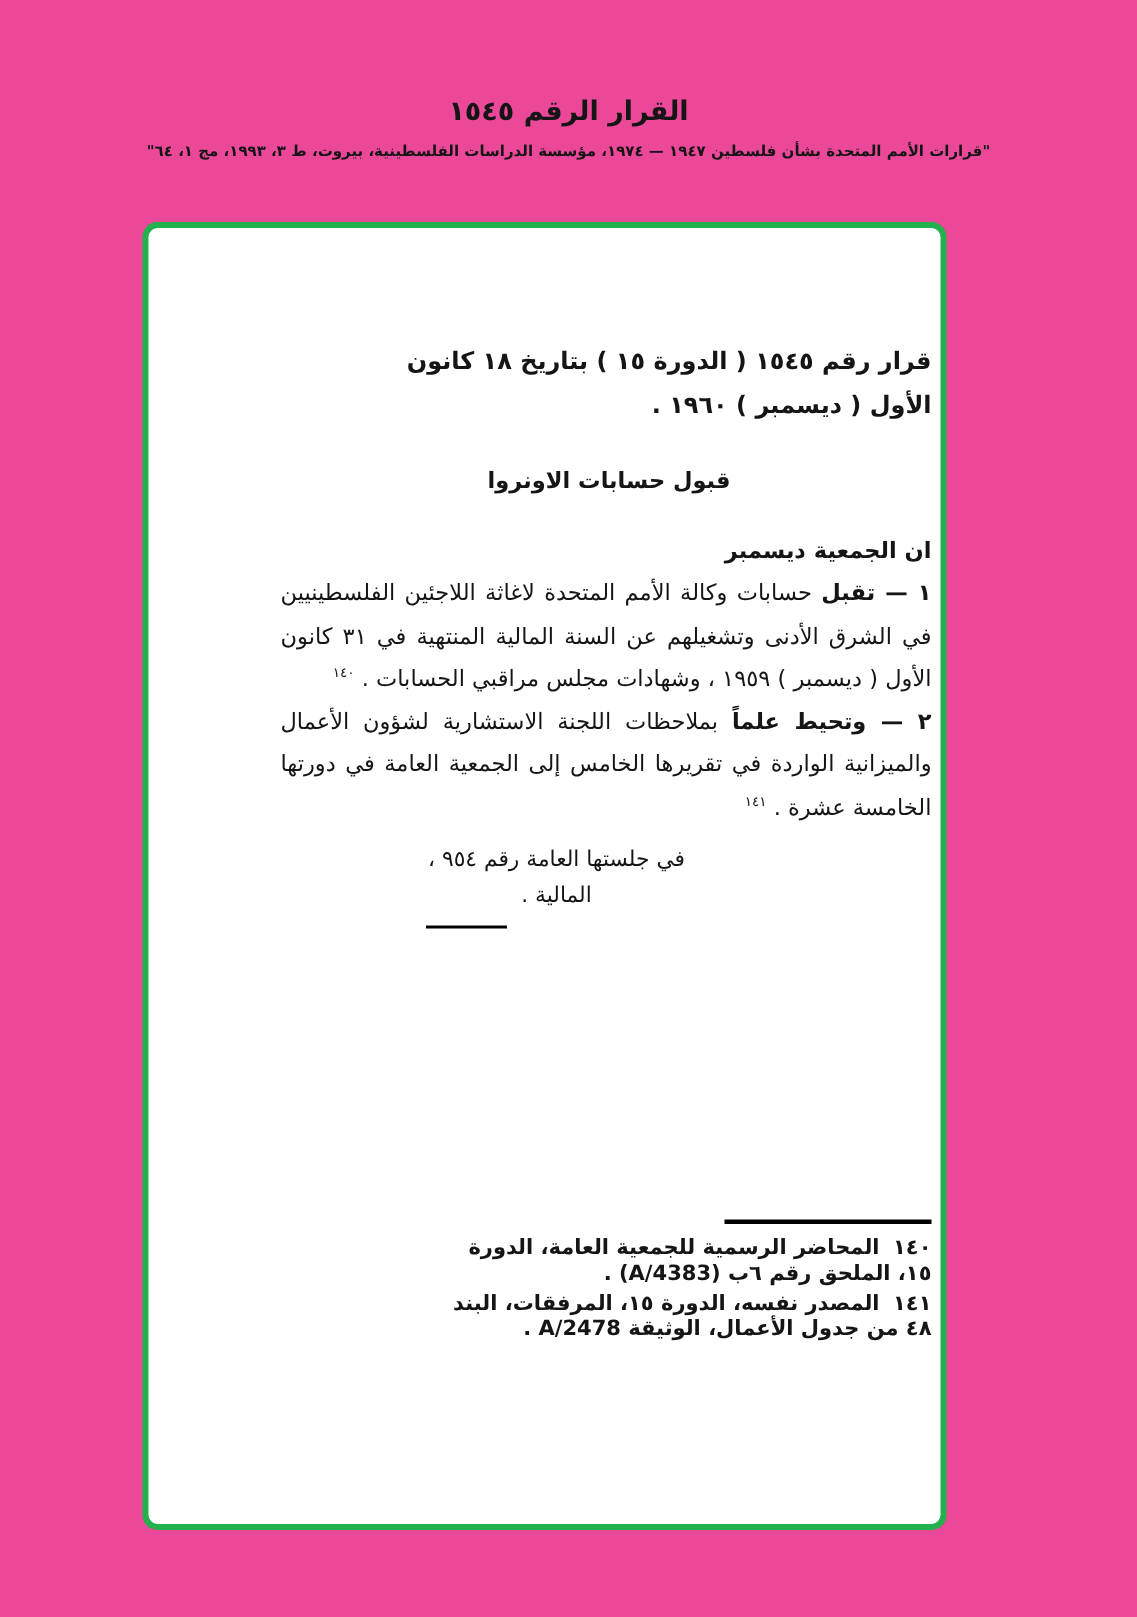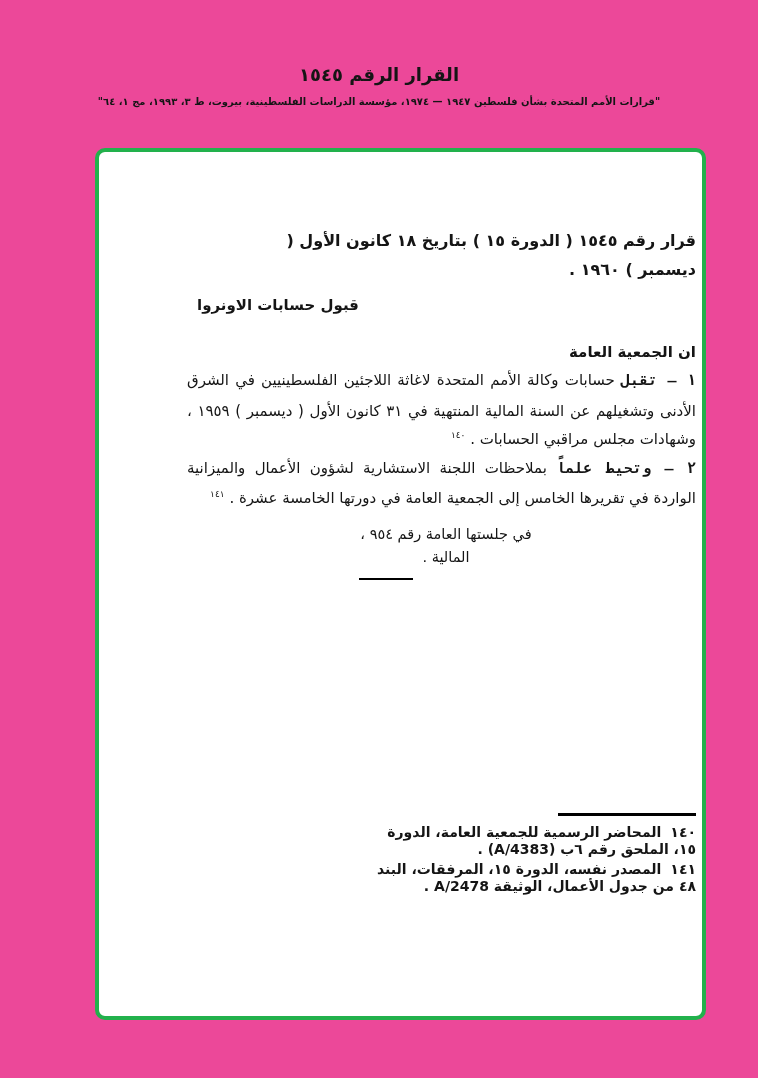--- a/index.html
+++ b/index.html
@@ -31,60 +31,60 @@
     margin-top: 11px;
     font-size: 10px;
     font-weight: bold;
     white-space: nowrap;
   }
 
   
   .frame {
     position: absolute;
     left: 95px; top: 148px;
-    width: 611px; height: 872px;
+    width: 536px; height: 872px;
     border: 4px solid var(--frame, #22b14c);
     border-radius: 10px;
     background: #ffffff;
   }
   .doc {
     position: absolute;
     top: 0; right: 0; bottom: 0; left: 0;
     padding: 74px 6px 0 88px;
     direction: rtl;
     text-align: right;
   }
 
   .res-heading {
     font-size: 16px;
     font-weight: bold;
     line-height: 29px;
     padding-left: 46px;
     text-align: right;
   }
   .res-subheading {
-    margin-top: 12px;
+    margin-top: 27px;
     margin-left: 10px;
     margin-right: 134px;
     font-size: 15px;
     font-weight: bold;
-    text-align: left;
+    text-align: right;
   }
   .preamble {
     margin-top: 24px;
     font-size: 15px;
     font-weight: bold;
     line-height: 28px;
   }
   .para {
     font-size: 15px;
     line-height: 28.5px;
     text-align: justify;
   }
-  .para .lead { font-weight: bold; font-family: Liberation Mono, monospace; }
+  .para .lead { font-weight: bold; }
   .fn-ref {
     font-size: 9px;
     vertical-align: super;
     line-height: 0;
   }
 
   .closing {
     margin-top: 10px;
     width: 290px;
     margin-right: 105px;
@@ -128,21 +128,21 @@
     <div class="source-line">"قرارات الأمم المتحدة بشأن فلسطين ١٩٤٧ — ١٩٧٤، مؤسسة الدراسات الفلسطينية، بيروت، ط ٣، ١٩٩٣، مج ١، ٦٤"</div>
   </div>
 
   <div class="frame">
     <div class="doc">
 
       <div class="res-heading">قرار رقم ١٥٤٥ ( الدورة ١٥ ) بتاريخ ١٨ كانون الأول ( ديسمبر ) ١٩٦٠ .</div>
 
       <div class="res-subheading">قبول حسابات الاونروا</div>
 
-      <p class="preamble">ان الجمعية العامة</p>
+      <p class="preamble">ان الجمعية ديسمبر</p>
 
       <p class="para">
         <span class="lead">١ — تقبل</span>
         <span>حسابات وكالة الأمم المتحدة لاغاثة اللاجئين الفلسطينيين في الشرق الأدنى وتشغيلهم عن السنة المالية المنتهية في ٣١ كانون الأول ( ديسمبر ) ١٩٥٩ ، وشهادات مجلس مراقبي الحسابات .</span>
         <sup class="fn-ref">١٤٠</sup>
       </p>
 
       <p class="para">
         <span class="lead">٢ — وتحيط علماً</span>
         <span>بملاحظات اللجنة الاستشارية لشؤون الأعمال والميزانية الواردة في تقريرها الخامس إلى الجمعية العامة في دورتها الخامسة عشرة .</span>

